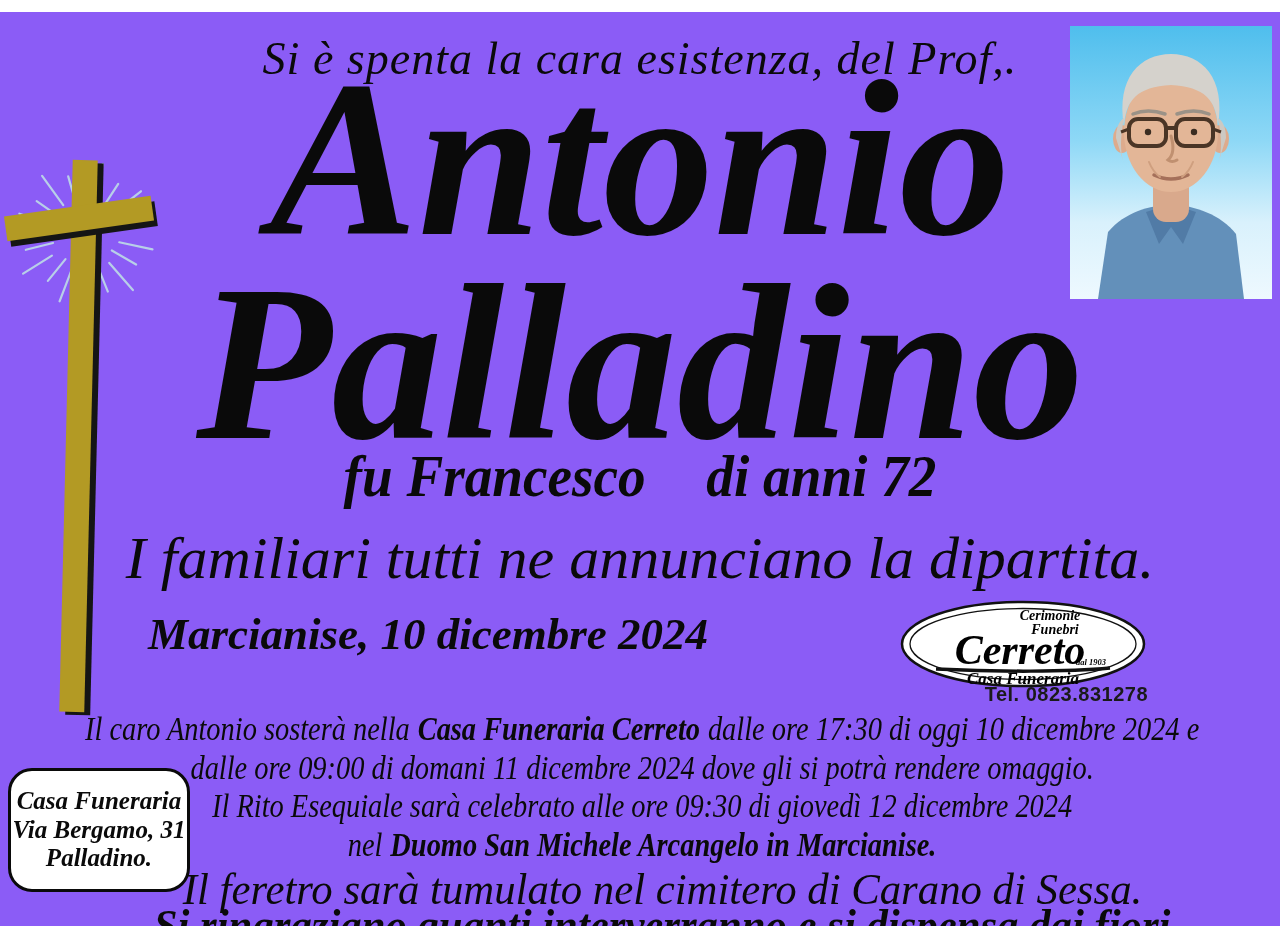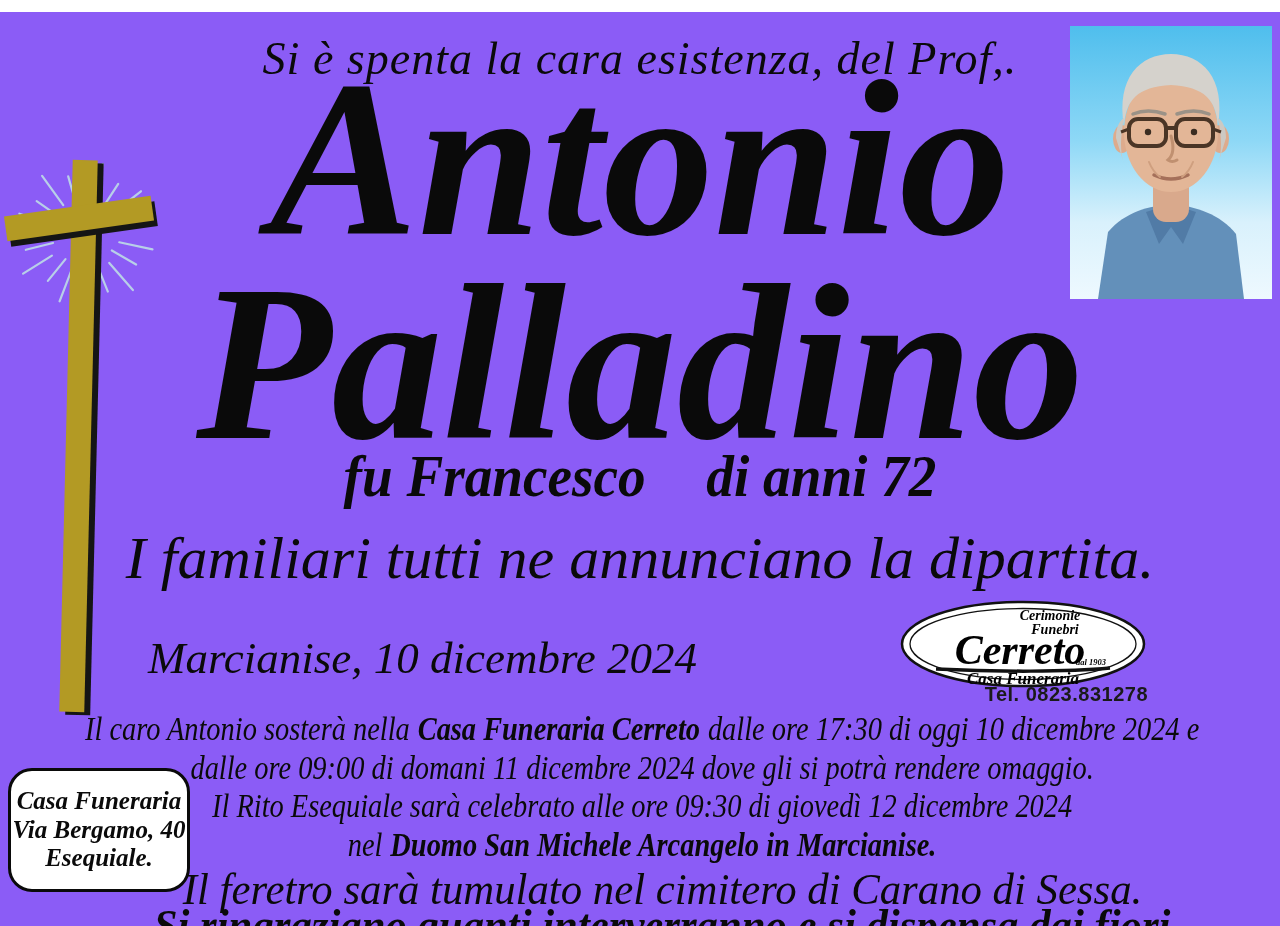--- a/index.html
+++ b/index.html
@@ -18,21 +18,21 @@
   #first-name { top:36px; }
   #last-name  { top:240px; }
 
   #fu-line {
     top:430px; font-size:60px; font-weight:bold; font-style:italic;
     display:flex; justify-content:center; column-gap:1.1em; white-space:nowrap;
     transform:scaleX(.92); transform-origin:640px 0;
   }
   #family-line { top:512px; font-size:60px; font-style:italic; white-space:nowrap; }
 
-  #dateline { left:148px; top:620px; font-size:45px; font-weight:normal; font-style:italic; white-space:nowrap; }
+  #dateline { left:148px; top:596px; font-size:45px; font-weight:bold; font-style:italic; white-space:nowrap; }
 
   
   #body-block {
     top:698px; left:0; width:1280px; text-align:center;
     font-size:33px; font-style:italic; line-height:38.5px; white-space:nowrap;
     transform:scaleX(.86); transform-origin:655px 0;
   }
   #body-block .b { font-weight:bold; }
   #body-block .row { display:flex; justify-content:center; column-gap:.28em; }
 
@@ -178,22 +178,22 @@
     <div>dalle ore 09:00 di domani 11 dicembre 2024 dove gli si potrà rendere omaggio.</div>
     <div>Il Rito Esequiale sarà celebrato alle ore 09:30 di giovedì 12 dicembre 2024</div>
     <div class="row">
       <span>nel</span>
       <span class="b">Duomo San Michele Arcangelo in Marcianise.</span>
     </div>
   </div>
 
   <div id="info-box" class="abs">
     <div>Casa Funeraria</div>
-    <div>Via Bergamo, 40</div>
-    <div>Esequiale.</div>
+    <div>Via Bergamo, 31</div>
+    <div>Palladino.</div>
   </div>
 
   <div id="burial-line" class="abs">Il feretro sarà tumulato nel cimitero di Carano di Sessa.</div>
   <div id="thanks-line" class="abs">
     <span>Si ringraziano quanti interverranno e si dispensa dai fiori</span>
   </div>
 
 </div>
 
 </body></html>

